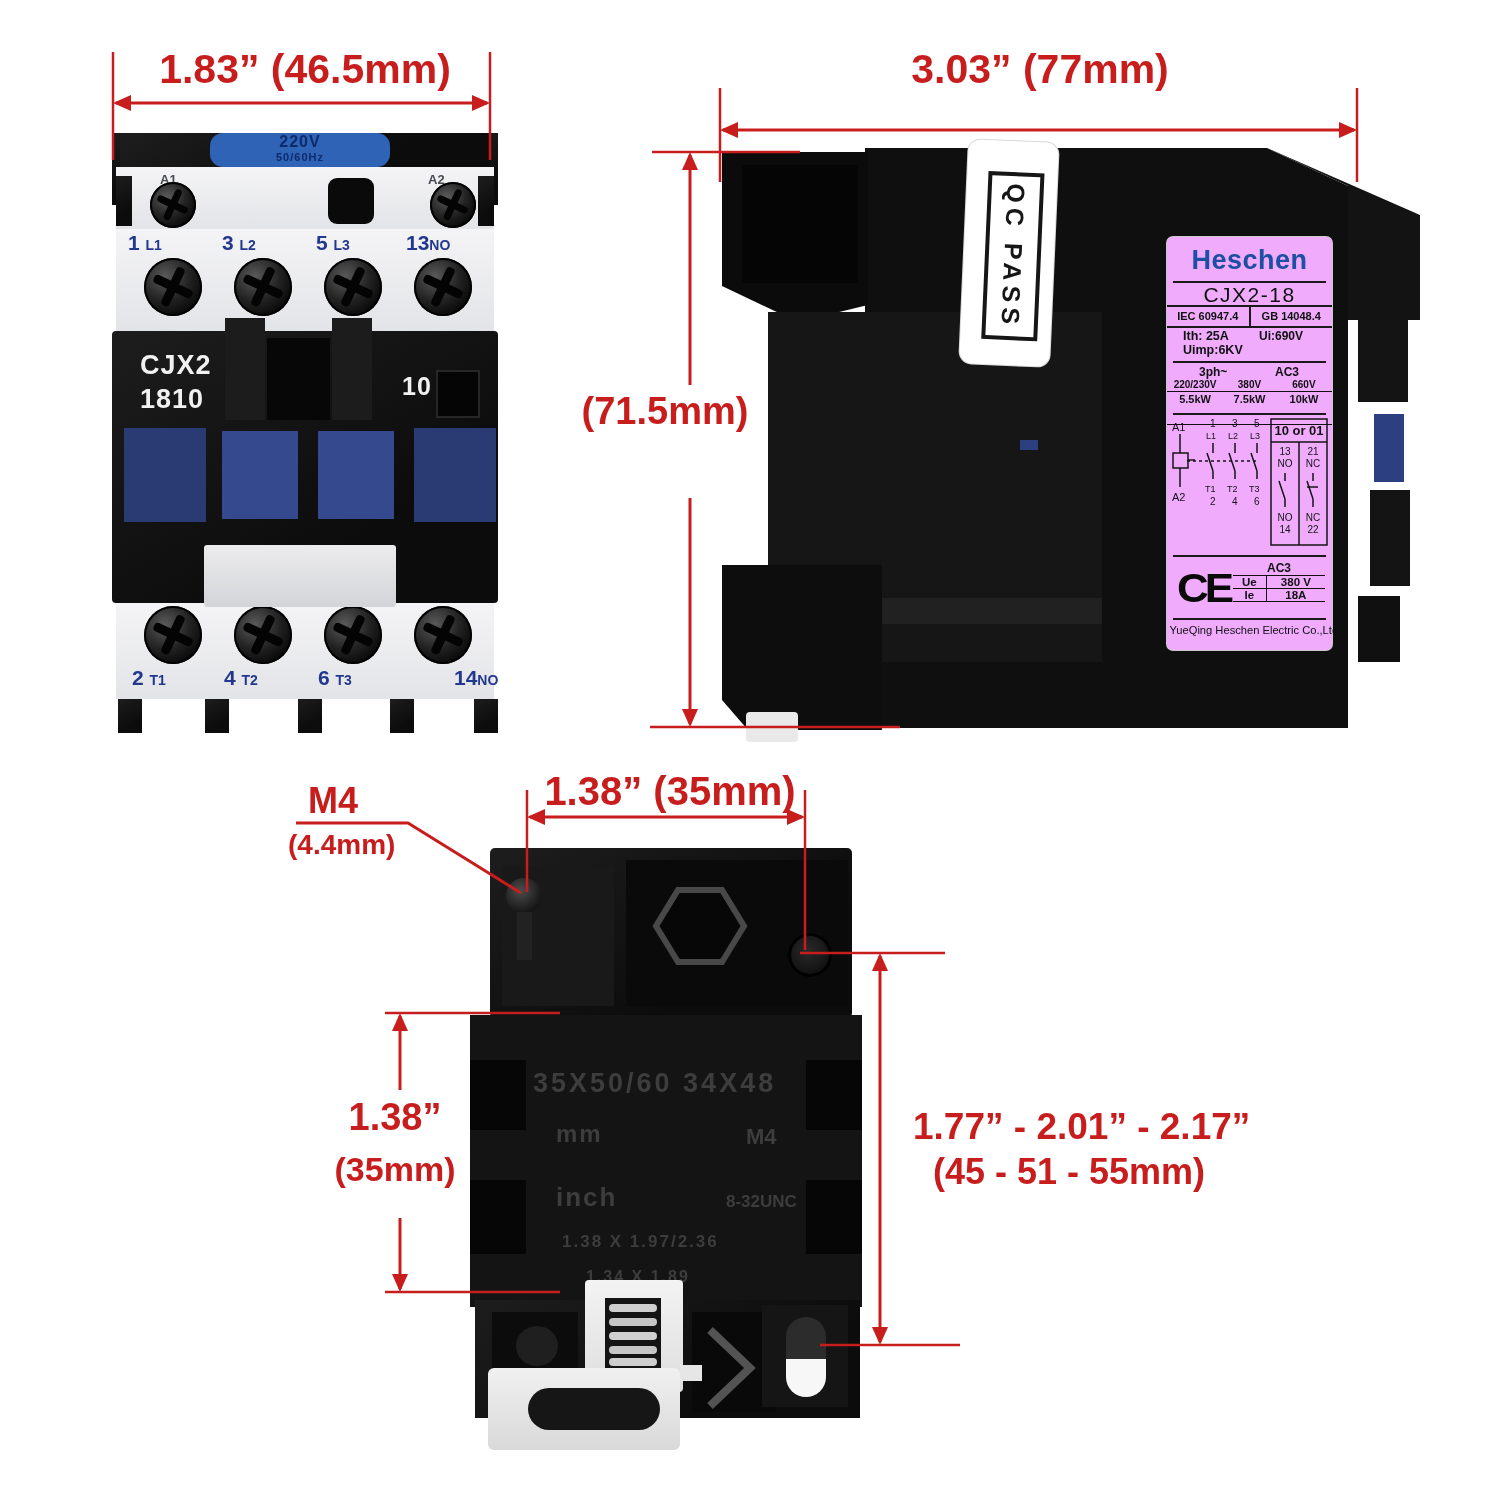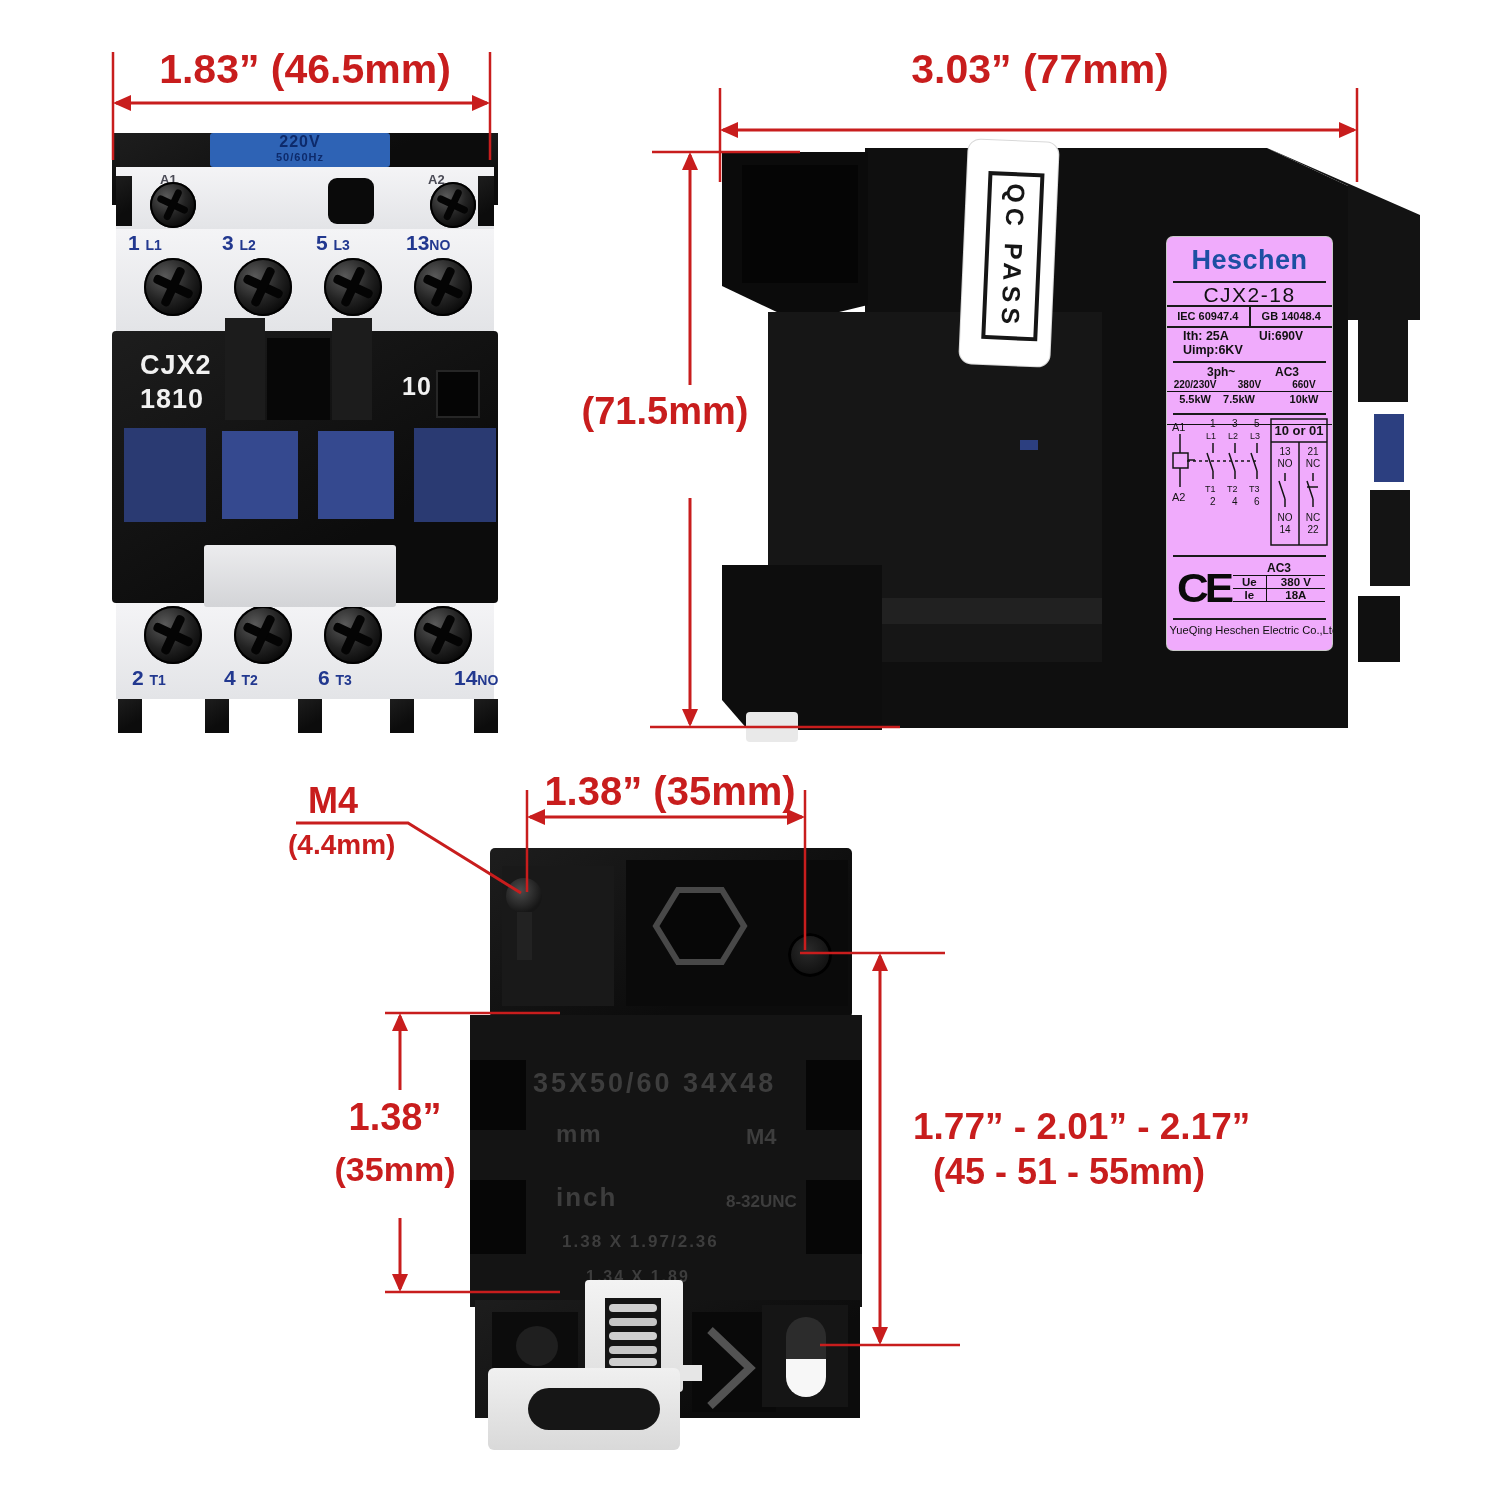--- a/index.html
+++ b/index.html
@@ -51,21 +51,21 @@
 <body>
 
 <div id="canvas">
 
   <div>
     <div class="dimtext center ztext" style="left:120px;top:48px;width:370px;font-size:41px;">1.83” (46.5mm)</div>
 
     <div class="blackpart" style="left:112px;top:133px;width:22px;height:72px;"></div>
     <div class="blackpart" style="left:476px;top:133px;width:22px;height:72px;"></div>
     <div class="blackpart" style="left:120px;top:133px;width:370px;height:38px;"></div>
-    <div class="abs" style="left:210px;top:133px;width:180px;height:34px;background:#2e63b5;border-radius:3px;text-align:center;z-index:2;">
+    <div class="abs" style="left:210px;top:133px;width:180px;height:34px;background:#2e63b5;border-radius:13px;text-align:center;z-index:2;">
       <div style="font-size:16px;font-weight:bold;color:#0d2a6b;line-height:18px;letter-spacing:1px;">220V</div>
       <div style="font-size:11px;font-weight:bold;color:#0d2a6b;line-height:12px;letter-spacing:1px;">50/60Hz</div>
     </div>
 
     <div class="whitepart" style="left:116px;top:167px;width:378px;height:62px;"></div>
     <div class="navytext" style="left:160px;top:172px;font-size:13px;color:#4a4a55;">A1</div>
     <div class="navytext" style="left:428px;top:172px;font-size:13px;color:#4a4a55;">A2</div>
     <div class="screw" style="left:150px;top:182px;width:46px;height:46px;"></div>
     <div class="screw" style="left:430px;top:182px;width:46px;height:46px;"></div>
     <div class="abs" style="left:328px;top:178px;width:46px;height:46px;background:#0a0a0a;border-radius:9px;"></div>
@@ -148,30 +148,30 @@
       <div class="hline" style="top:44px;"></div>
       <div class="row center" style="top:46px;font-size:21px;letter-spacing:1.5px;">CJX2-18</div>
       <div class="row" style="top:68px;height:19px;border-top:2px solid #1a1a1a;border-bottom:2px solid #1a1a1a;display:flex;">
         <div style="width:50%;text-align:center;font-size:11px;font-weight:bold;border-right:2px solid #1a1a1a;line-height:19px;">IEC 60947.4</div>
         <div style="width:50%;text-align:center;font-size:11px;font-weight:bold;line-height:19px;">GB 14048.4</div>
       </div>
       <div class="abs" style="left:16px;top:92px;font-size:12.5px;font-weight:bold;">Ith: 25A</div>
       <div class="abs" style="left:92px;top:92px;font-size:12px;font-weight:bold;">Ui:690V</div>
       <div class="abs" style="left:16px;top:106px;font-size:12.5px;font-weight:bold;">Uimp:6KV</div>
       <div class="hline" style="top:124px;"></div>
-      <div class="abs" style="left:32px;top:128px;font-size:12px;font-weight:bold;margin-left:8px;">3ph~</div>
+      <div class="abs" style="left:32px;top:128px;font-size:12px;font-weight:bold;">3ph~</div>
       <div class="abs" style="left:108px;top:128px;font-size:12px;font-weight:bold;">AC3</div>
       <div class="row" style="top:142px;display:flex;">
         <div style="width:34%;text-align:center;font-size:10px;font-weight:bold;border-bottom:1.5px solid #111;padding-bottom:1px;">220/230V</div>
         <div style="width:32%;text-align:center;font-size:10px;font-weight:bold;border-bottom:1.5px solid #111;padding-bottom:1px;">380V</div>
         <div style="width:34%;text-align:center;font-size:10px;font-weight:bold;border-bottom:1.5px solid #111;padding-bottom:1px;">660V</div>
       </div>
       <div class="row" style="top:156px;display:flex;">
         <div style="width:34%;text-align:center;font-size:11px;font-weight:bold;border-bottom:1.5px solid #111;padding-bottom:19px;">5.5kW</div>
-        <div style="width:32%;text-align:left;font-size:11px;font-weight:bold;border-bottom:1.5px solid #111;padding-bottom:1px;">7.5kW</div>
+        <div style="width:32%;text-align:center;font-size:11px;font-weight:bold;border-bottom:1.5px solid #111;padding-bottom:1px;">7.5kW</div>
         <div style="width:34%;text-align:center;font-size:11px;font-weight:bold;border-bottom:1.5px solid #111;padding-bottom:1px;">10kW</div>
       </div>
       <div class="hline" style="top:176px;"></div>
 
       <svg class="abs" style="left:4px;top:180px;" width="157" height="132" viewBox="0 0 157 132">
         <g stroke="#141414" stroke-width="1.5" fill="none">
           <line x1="9" y1="17" x2="9" y2="36"></line>
           <rect x="2" y="36" width="15" height="15"></rect>
           <line x1="17" y1="43" x2="24" y2="43"></line>
           <line x1="9" y1="51" x2="9" y2="70"></line>

